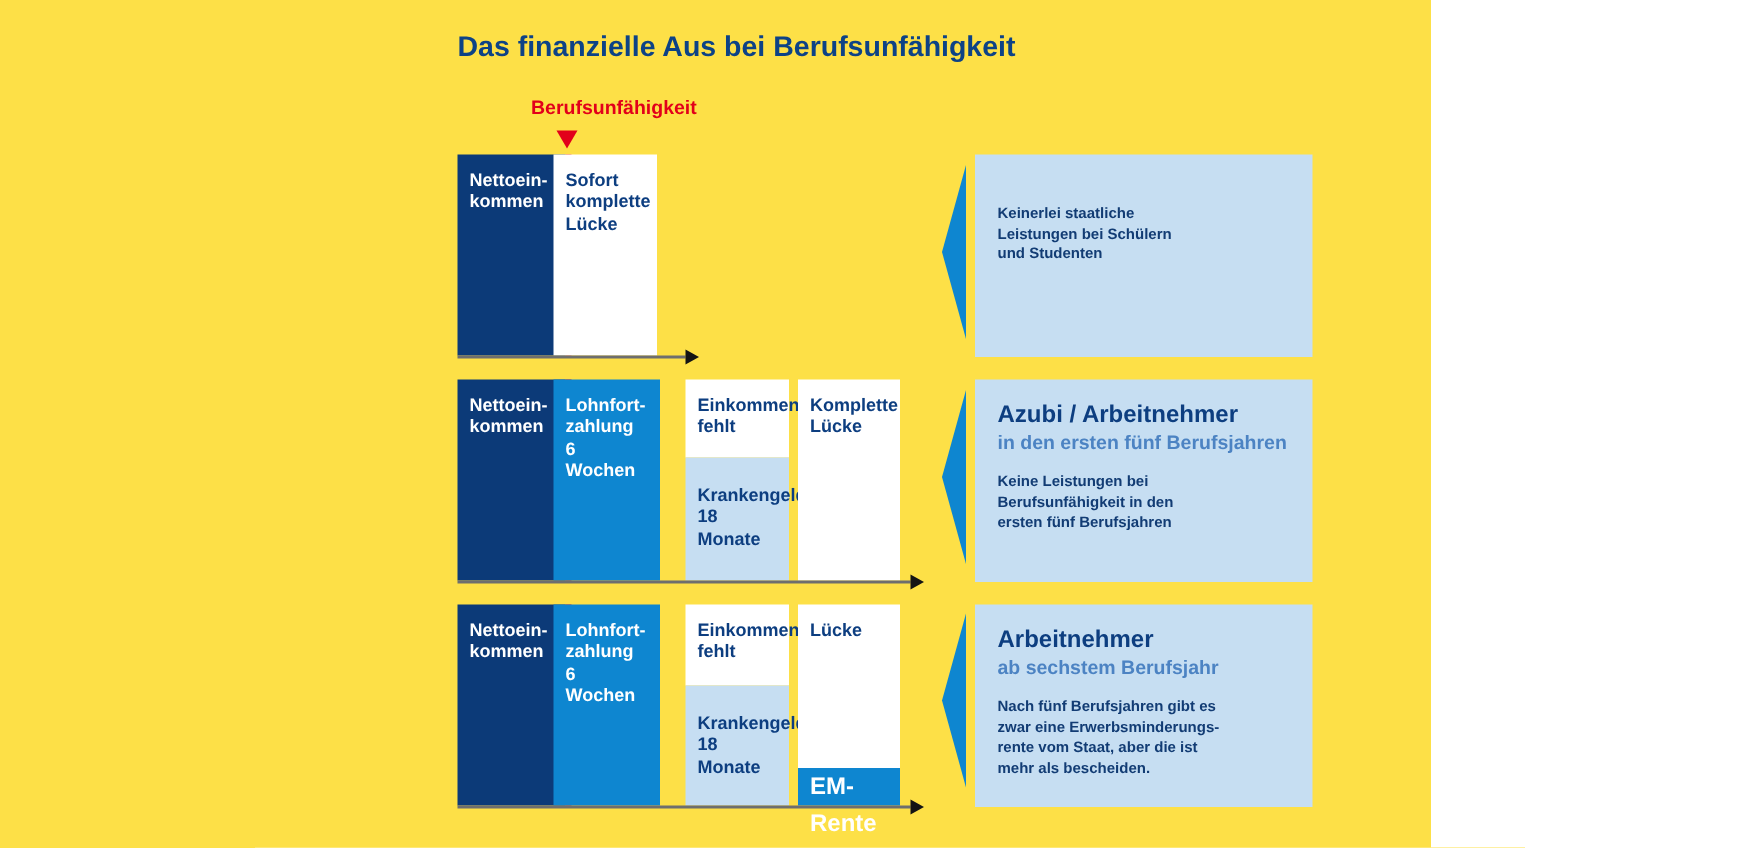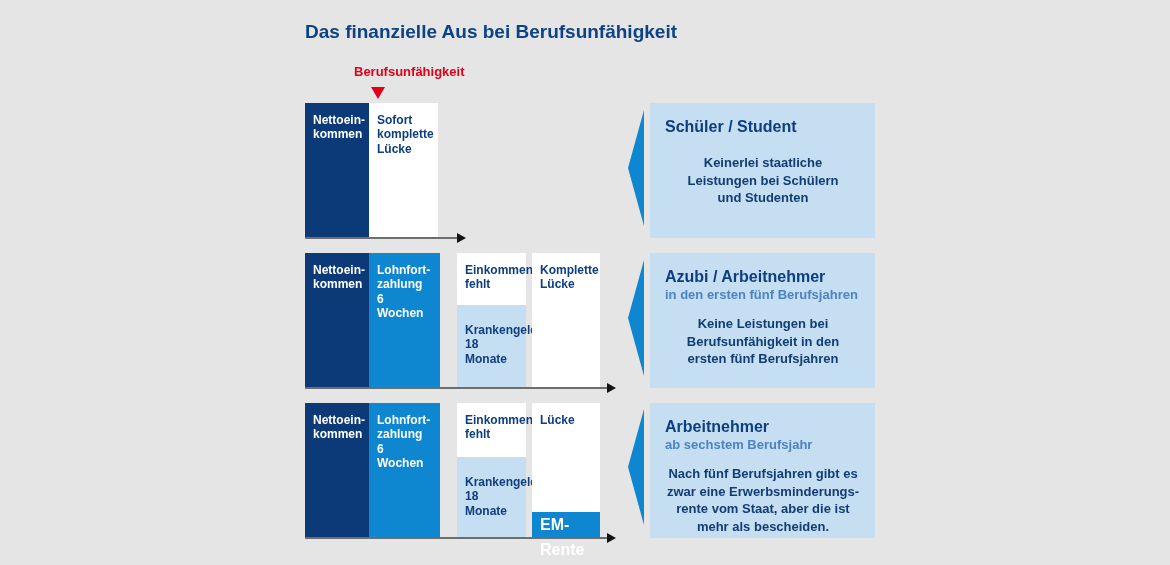--- a/index.html
+++ b/index.html
@@ -1,17 +1,17 @@
 <!DOCTYPE html>
 <html><head>
 <meta charset="utf-8">
 <style>
   html,body{margin:0;padding:0;}
   body{font-family:"Liberation Sans", sans-serif;}
-  .page{position:relative;width:1170px;height:565px;background:#e5e5e5;overflow:hidden;text-decoration:underline;}
+  .page{position:relative;width:954px;height:565px;background:#fde047;overflow:hidden;text-decoration:underline;}
 
   .main-title{position:absolute;left:305px;top:21px;font-size:19px;font-weight:bold;color:#0d4286;}
 
   .bu-label{position:absolute;left:342px;top:64px;font-size:13px;font-weight:bold;color:#e2001a;padding-left:12px;}
   .bu-arrow{position:absolute;left:371px;top:87px;width:0;height:0;
     border-left:7px solid transparent;border-right:7px solid transparent;border-top:12px solid #e2001a;}
 
   .chart{position:absolute;left:305px;width:312px;height:140px;}
   .chart.r1{top:103px}.chart.r2{top:253px}.chart.r3{top:403px}
   .seg{position:absolute;font-size:12px;font-weight:bold;line-height:1.2;white-space:pre-line;box-sizing:border-box;}
@@ -30,21 +30,21 @@
     border-top:5px solid transparent;border-bottom:5px solid transparent;border-left:9px solid #141414;}
   .axis-head.short{left:152px}.axis-head.long{left:302px}
 
   .panel{position:absolute;left:650px;width:225px;height:135px;background:#c6def2;box-sizing:border-box;padding:15px 14px 0 15px;}
   .panel.p1{top:103px}.panel.p2{top:253px}.panel.p3{top:403px}
   .panel-arrow{position:absolute;width:0;height:0;
     border-top:58px solid transparent;border-bottom:58px solid transparent;border-right:16px solid #0e86d0;}
   .panel-arrow.p1{left:628px;top:110px}.panel-arrow.p2{left:628px;top:260px}.panel-arrow.p3{left:628px;top:409px}
   .panel-title{font-size:16px;font-weight:bold;color:#0d3e80;margin:0;}
   .panel-subtitle{font-size:13px;font-weight:bold;color:#4c83c3;margin:1px 0 0 0;}
-  .panel-body{font-size:13px;font-weight:bold;color:#123c74;line-height:1.35;margin:13px 0 0 0;white-space:pre-line;text-align:center;}
+  .panel-body{font-size:10px;font-weight:bold;color:#123c74;line-height:1.35;margin:13px 0 0 0;white-space:pre-line;}
   .panel.p1 .panel-body{margin-top:18px;}
   .em-rente{position:absolute;left:227px;top:109px;width:68px;height:25px;background:#0e86d0;color:#fff;
     font-size:16px;font-weight:bold;line-height:25px;padding-left:8px;box-sizing:border-box;}
 </style>
 </head>
 <body>
 
 <div class="page">
 
   <div class="main-title">Das finanzielle Aus bei Berufsunfähigkeit</div>
@@ -92,21 +92,20 @@
     <div class="seg lightblue-col c3" style="top:54px;height:80px;">Krankengeld
 18 Monate</div>
     <div class="seg white-col c4" style="top:0;height:109px;">Lücke</div>
     <div class="em-rente">EM-Rente</div>
     <div class="axis-line long"></div>
     <div class="axis-head long"></div>
   </div>
 
   <div class="panel-arrow p1"></div>
   <div class="panel p1">
-    <h3 class="panel-title">Schüler / Student</h3>
     <p class="panel-body">Keinerlei staatliche
 Leistungen bei Schülern
 und Studenten</p>
   </div>
 
   <div class="panel-arrow p2"></div>
   <div class="panel p2">
     <h3 class="panel-title">Azubi / Arbeitnehmer</h3>
     <div class="panel-subtitle">in den ersten fünf Berufsjahren</div>
     <p class="panel-body">Keine Leistungen bei

